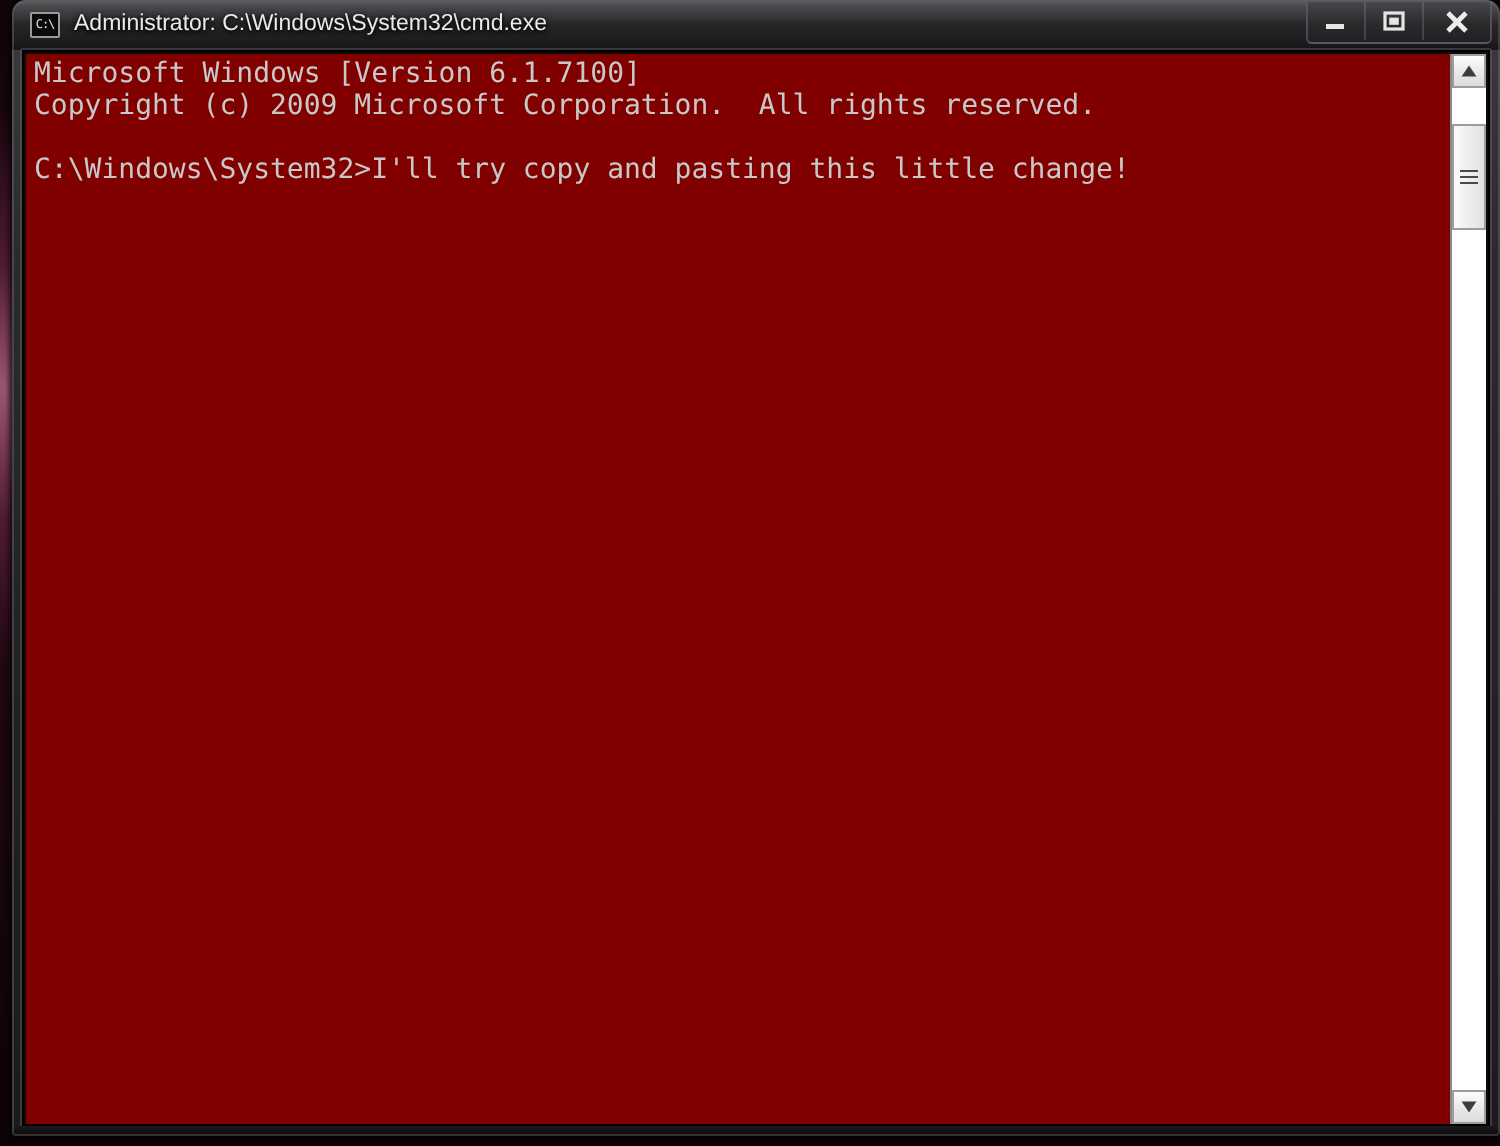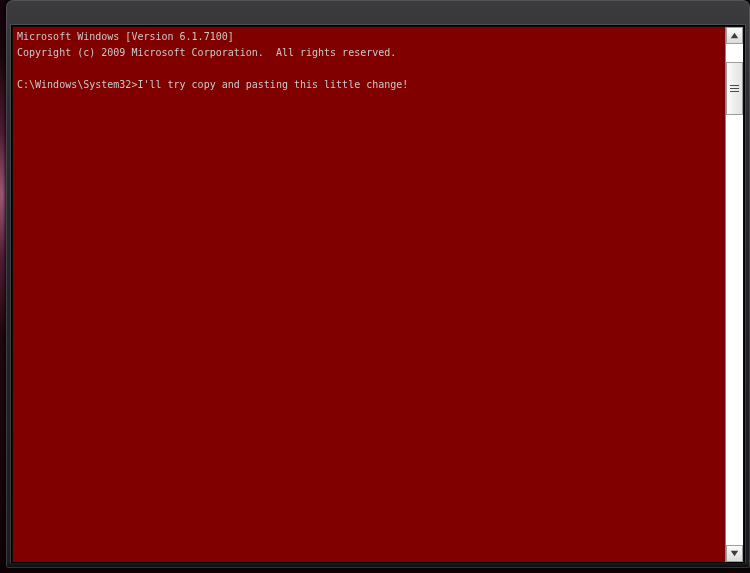--- a/index.html
+++ b/index.html
@@ -128,21 +128,21 @@
     left: 1px; top: 1px;
     width: 713px; height: 535px;
     background: #800000;
     overflow: hidden;
   }
   #console-text {
     position: absolute;
     left: 4px; top: 2px;
     margin: 0;
     font-family: "DejaVu Sans Mono", "Liberation Mono", monospace;
-    font-size: 10px;
+    font-size: 14px;
     line-height: 16px;
     color: #c8c8c8;
     white-space: pre;
     letter-spacing: 0px;
   }
 
   
   #vscroll {
     position: absolute;
     right: 1px; top: 1px;
@@ -207,20 +207,46 @@
     background: linear-gradient(180deg, #1a1a1c 0%, #0a0a0b 100%);
   }
 </style>
 </head>
 <body>
 
 <div id="desktop"></div>
 
 <div id="window">
 
+  <div id="titlebar">
+    <div id="titlebar-highlight"></div>
+
+    <div id="app-icon">C:\</div>
+
+    <div id="title-text">Administrator: C:\Windows\System32\cmd.exe</div>
+
+    <div id="win-buttons">
+      <div class="win-btn">
+        <svg width="12" height="10" viewBox="0 0 12 10" aria-hidden="true">
+          <rect x="1" y="6" width="9" height="2.5" fill="#e6e6e6"></rect>
+        </svg>
+      </div>
+      <div class="win-btn">
+        <svg width="12" height="11" viewBox="0 0 12 11" aria-hidden="true">
+          <rect x="1.5" y="1.5" width="9" height="8" fill="none" stroke="#e6e6e6" stroke-width="1.6"></rect>
+          <rect x="3.6" y="3.8" width="4.8" height="3.6" fill="#e6e6e6"></rect>
+        </svg>
+      </div>
+      <div class="win-btn">
+        <svg width="13" height="12" viewBox="0 0 13 12" aria-hidden="true">
+          <path d="M2 1.5 L11 10.5 M11 1.5 L2 10.5" stroke="#ededed" stroke-width="2.4" stroke-linecap="butt"></path>
+        </svg>
+      </div>
+    </div>
+  </div>
 
   <div id="client">
 
     <div id="console">
       <pre id="console-text">Microsoft Windows [Version 6.1.7100]
 Copyright (c) 2009 Microsoft Corporation.  All rights reserved.
 
 C:\Windows\System32&gt;I'll try copy and pasting this little change!</pre>
     </div>
 

